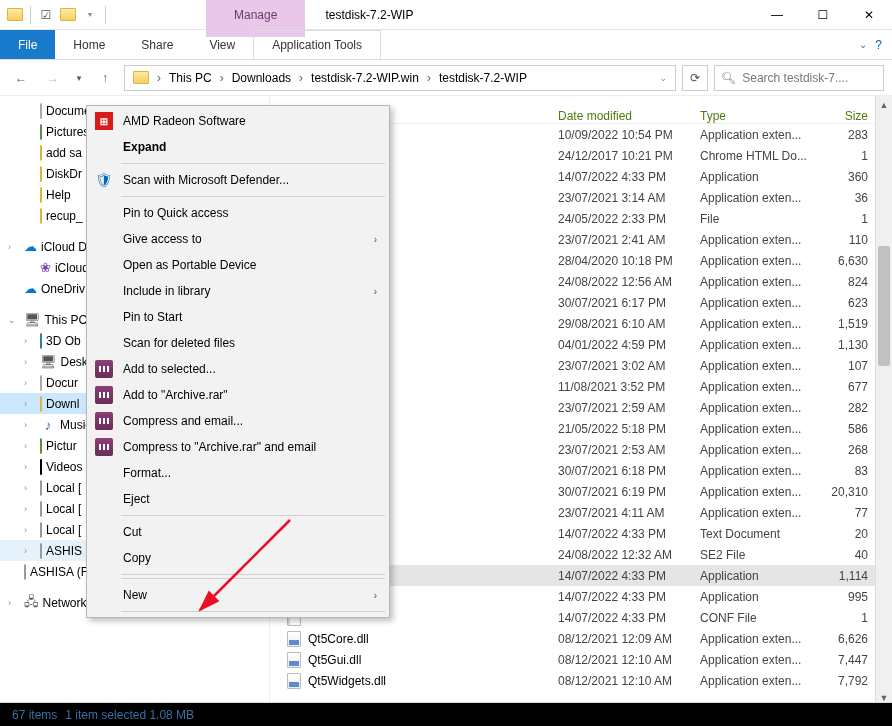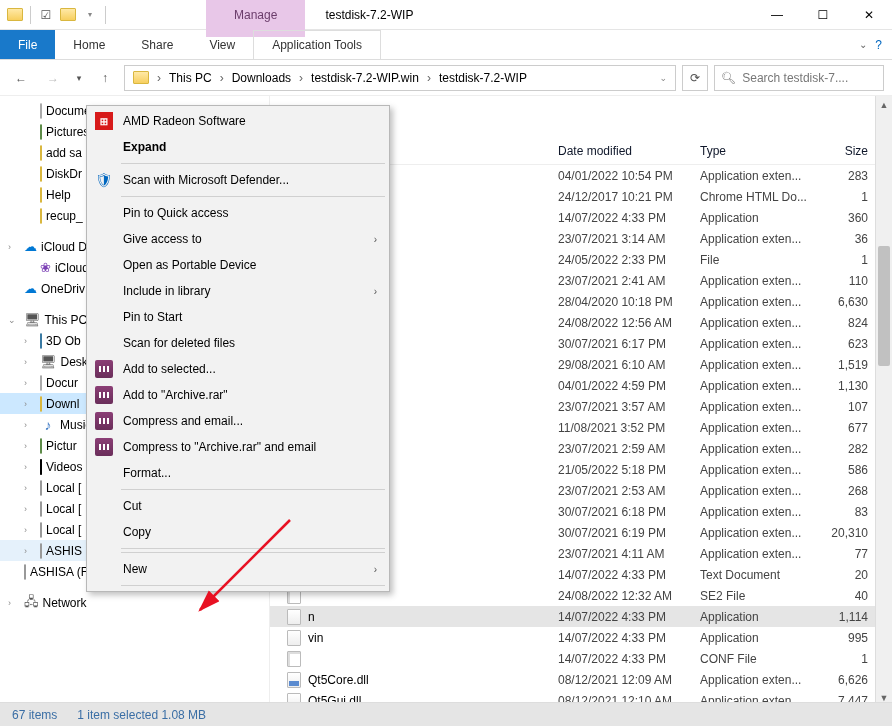--- a/index.html
+++ b/index.html
@@ -44,21 +44,21 @@
 .pc-icon { color: #555; font-size: 13px; }
 .net-icon { color: #555; font-size: 13px; }
 .doc-icon   { width: 14px; height: 16px; background: #fff; border: 1px solid #aaa; border-radius: 1px; box-shadow: inset 4px 4px 0 #eee;}
 .pic-icon   { width: 16px; height: 13px; background: linear-gradient(#c5e2b7,#82b56a); border: 1px solid #5e8c49; border-radius: 1px;}
 .music-icon { color:#3b78c4; font-size:14px; display:inline-block; width:16px; text-align:center;}
 .video-icon { width:16px; height:13px; background:#333; border:1px solid #000; border-radius:1px;}
 .obj-icon   { width:15px; height:13px; background:linear-gradient(#9fd0ef,#4b9ed2); border:1px solid #3a7aa3; border-radius:1px;}
 
 
 .files { flex: 1; position: relative; }
-.files-header { display: flex; height: 28px; align-items: center; border-bottom: 1px solid #eee; padding-left: 16px; color: #0f172a; margin-top: 41px; }
+.files-header { display: flex; height: 28px; align-items: flex-end; border-bottom: 1px solid #eee; padding-left: 16px; color: #4d7c0f; }
 .col-name  { flex: 0 0 272px; }
 .col-date  { flex: 0 0 142px; }
 .col-type  { flex: 0 0 120px; }
 .col-size  { flex: 0 0 48px; text-align: right; }
 .filerow { display: flex; height: 21px; align-items: center; padding-left: 16px; }
 .filerow.highlight { background: #e5e5e5; }
 .filerow .icon { width: 16px; height: 16px; margin-right: 6px; display:flex; align-items:center; justify-content:center;}
 .dll-icon { width: 14px; height: 16px; background: linear-gradient(#fff,#eee); border: 1px solid #bbb; border-radius:1px; position:relative;}
 .dll-icon::after { content:''; position:absolute; bottom:1px; left:1px; right:1px; height:5px; background:#5b8bd0;}
 .exe-icon { width: 14px; height: 16px; background: linear-gradient(#fff,#eee); border: 1px solid #bbb; border-radius:1px;}
@@ -82,21 +82,21 @@
 .ctx-sep { height: 1px; background: #d0d0d0; margin: 3px 2px 3px 32px;}
 .amd-ico { background:#d71a1a; color:#fff; font-size:10px; font-weight:bold; width:18px; height:18px; display:flex; align-items:center; justify-content:center;}
 .shield-ico { color:#0067c0; font-size:14px;}
 .rar-ico { width:18px; height:18px; background:linear-gradient(#8b3e75,#6a2e5a); border-radius:2px; display:flex; align-items:center; justify-content:center;}
 .rar-ico::after{content:'';width:10px;height:6px;background:repeating-linear-gradient(90deg,#fff 0 2px,transparent 2px 4px);}
 
 
 .arrow-svg { position:absolute; left:120px; top:510px; z-index:60; pointer-events:none;}
 
 
-.statusbar { position:absolute; bottom:0; left:0; right:0; height:24px; border-top:1px solid #ddd; display:flex; align-items:center; padding:0 12px; gap:20px; color:#3a6ea5; background:#e5e5e5;}
+.statusbar { position:absolute; bottom:0; left:0; right:0; height:24px; border-top:1px solid #ddd; display:flex; align-items:center; padding:0 12px; gap:8px; color:#3a6ea5; background:#000000;}
 </style>
 </head>
 <body>
 
 <div class="titlebar">
   <div class="qat">
     <span class="qat-icon">
         <span class="folder-icon"></span>
       </span>
     <span class="qat-sep"></span>
@@ -279,21 +279,21 @@
       <div class="col-date">Date modified</div>
       <div class="col-type">Type</div>
       <div class="col-size">Size</div>
     </div>
     <div id="filerows">
         <div class="filerow">
           <span class="icon">
             <span class="dll-icon"></span>
           </span>
           <span class="fname"></span>
-          <span class="fdate">04/01/2022 10:54 PM</span>
+          <span class="fdate">10/09/2022 10:54 PM</span>
           <span class="ftype">Application exten...</span>
           <span class="fsize">283</span>
         </div>
         <div class="filerow">
           <span class="icon">
             <span class="html-icon"></span>
           </span>
           <span class="fname">ion</span>
           <span class="fdate">24/12/2017 10:21 PM</span>
           <span class="ftype">Chrome HTML Do...</span>
@@ -378,21 +378,21 @@
           <span class="fname">0.dll</span>
           <span class="fdate">04/01/2022 4:59 PM</span>
           <span class="ftype">Application exten...</span>
           <span class="fsize">1,130</span>
         </div>
         <div class="filerow">
           <span class="icon">
             <span class="dll-icon"></span>
           </span>
           <span class="fname"></span>
-          <span class="fdate">23/07/2021 3:57 AM</span>
+          <span class="fdate">23/07/2021 3:02 AM</span>
           <span class="ftype">Application exten...</span>
           <span class="fsize">107</span>
         </div>
         <div class="filerow">
           <span class="icon">
             <span class="dll-icon"></span>
           </span>
           <span class="fname"></span>
           <span class="fdate">11/08/2021 3:52 PM</span>
           <span class="ftype">Application exten...</span>
@@ -590,20 +590,23 @@
       <span>Compress and email...</span>
     </div>
     <div class="ctx-item">
       <span class="ico">
         <span class="rar-ico"></span>
       </span>
       <span>Compress to "Archive.rar" and email</span>
     </div>
     <div class="ctx-item">
       <span>Format...</span>
+    </div>
+    <div class="ctx-item">
+      <span>Eject</span>
     </div>
     <div class="ctx-sep"></div>
     <div class="ctx-item">
       <span>Cut</span>
     </div>
     <div class="ctx-item">
       <span>Copy</span>
     </div>
     <div class="ctx-sep"></div>
     <div class="ctx-sep"></div>

